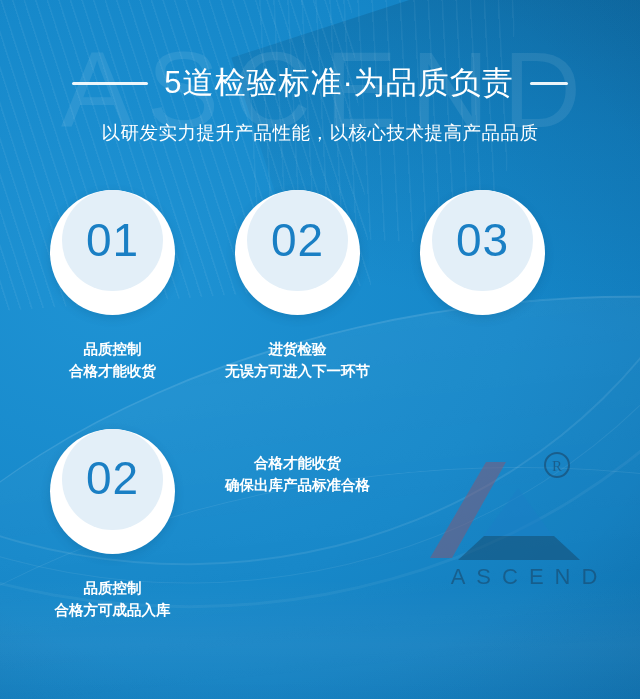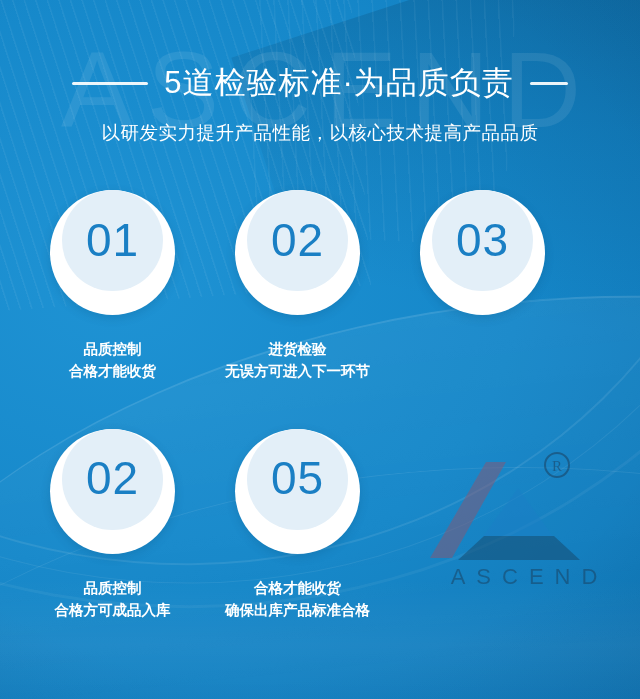--- a/index.html
+++ b/index.html
@@ -310,25 +310,20 @@
             <div class="circle-num">02</div>
           </div>
         </div>
         <div class="step-text">
           <span>品质控制</span>
           <span class="l2">合格方可成品入库</span>
         </div>
       </div>
 
       <div class="step">
-        <div class="circle">
-          <div class="circle-inner">
-            <div class="circle-num">05</div>
-          </div>
-        </div>
         <div class="step-text">
           <span>合格才能收货</span>
           <span class="l2">确保出库产品标准合格</span>
         </div>
       </div>
 
       <div class="step"></div>
 
     </div>
   </div>

